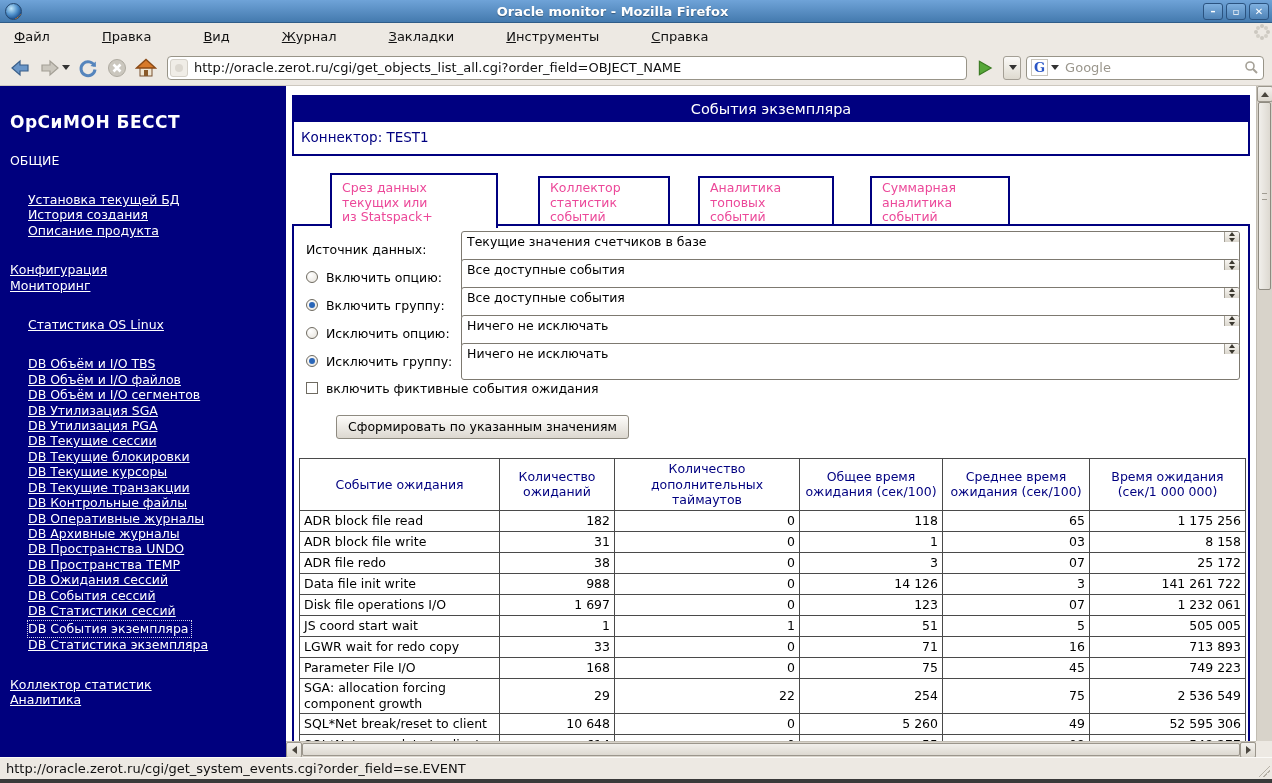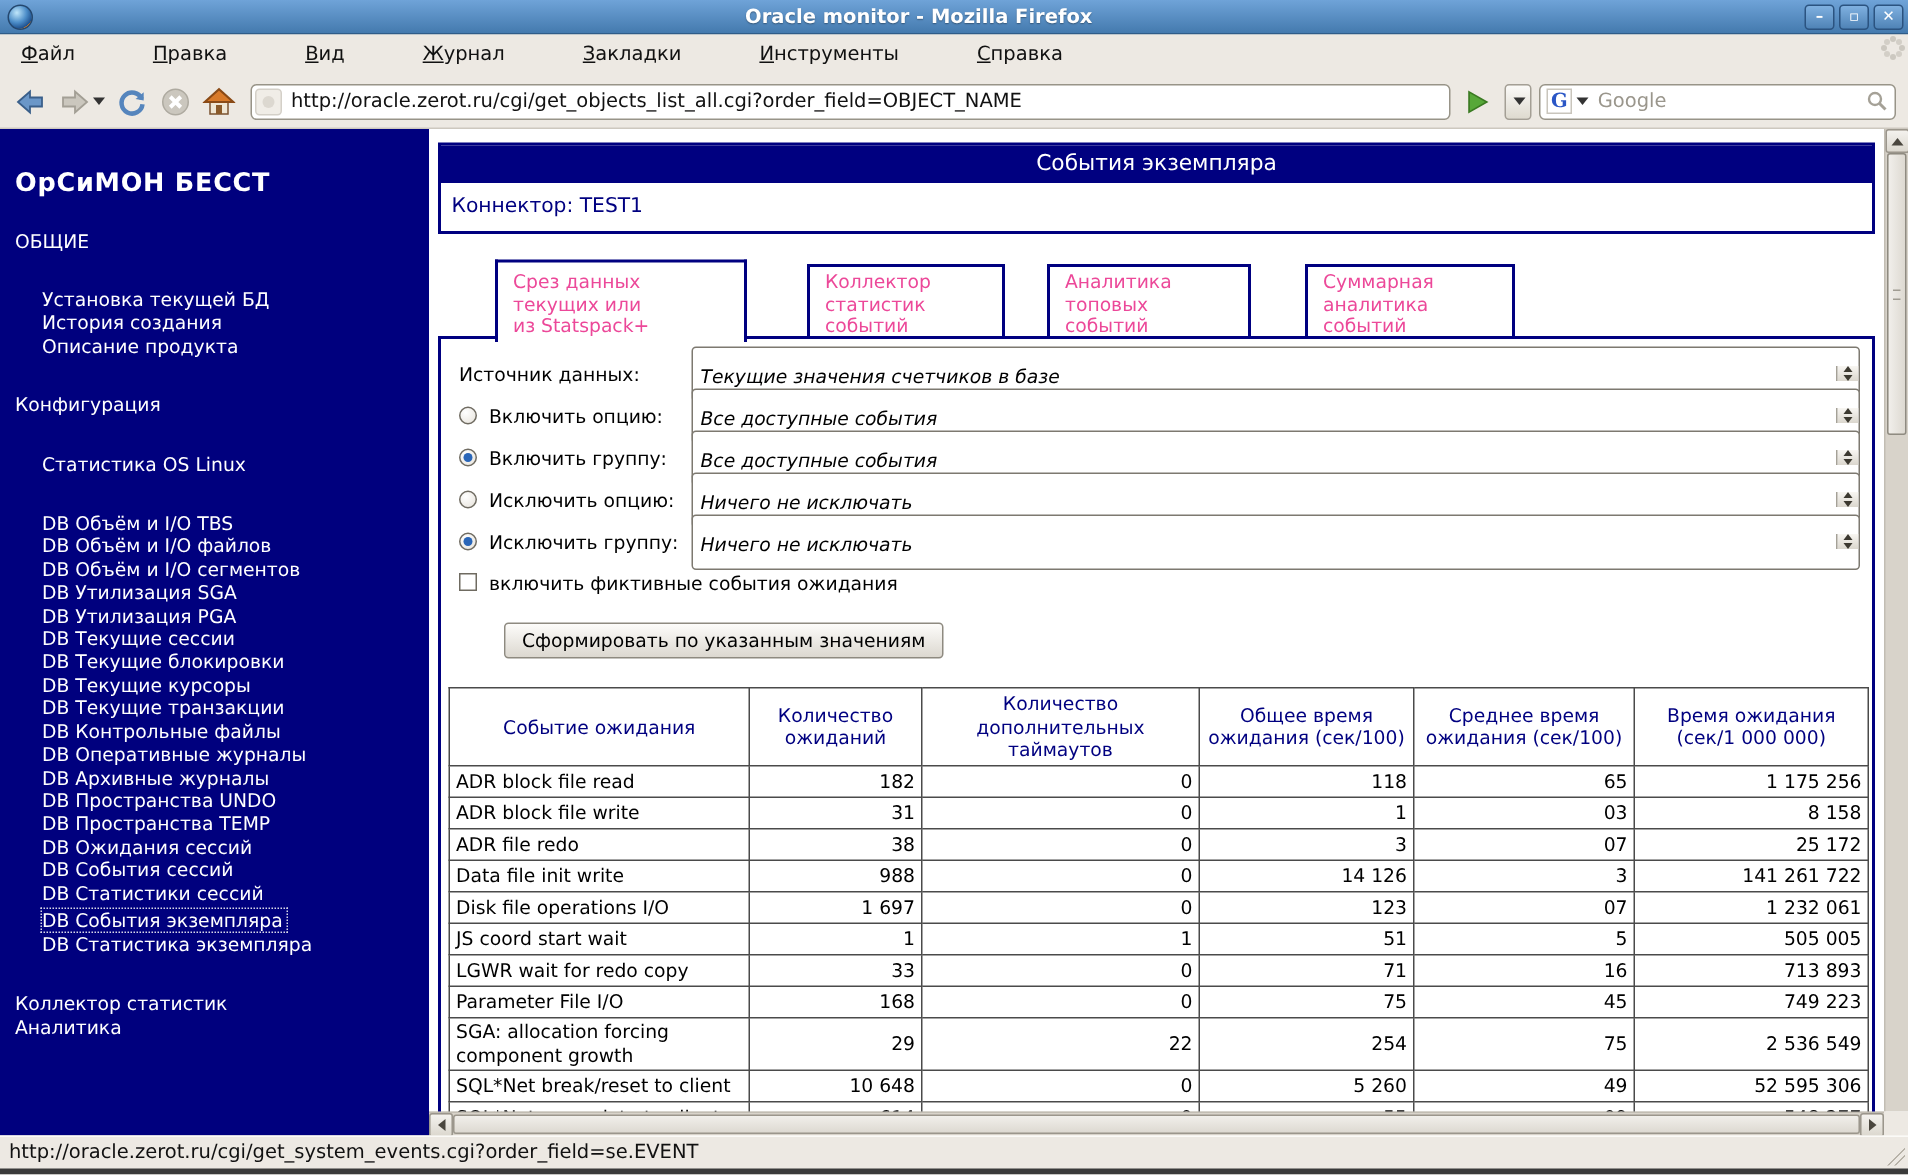--- a/index.html
+++ b/index.html
@@ -51,21 +51,21 @@
   .g-badge { font-family:"DejaVu Serif", serif; font-weight:bold; font-size:13px; color:#2a56c6;
     border:1px solid #c9c5bc; padding:0 2px; line-height:15px; background:#fff; }
   .search-ph { flex:1; font-size:13px; color:#9a968c; padding-left:6px; }
 
   
   .main { position:absolute; top:86px; left:0; right:0; bottom:26px; display:flex; }
 
   .sidebar { width:286px; background:#00007e; color:#fff; padding:26px 4px 0 10px; overflow:hidden; }
   .brand { font-size:17px; font-weight:bold; letter-spacing:.5px; }
   .side-section { margin-top:21px; font-size:12.5px; }
-  .side-group { margin-top:24px; }
+  .side-group { margin-top:24px;text-decoration:underline; }
   .side-group.indent { padding-left:18px; }
   .side-item { font-size:12.5px; line-height:15.4px; white-space:nowrap; }
   .side-item.active { outline:1px dotted #d8d8e8; outline-offset:0px; display:inline-block; padding-right:3px; }
 
   .content-frame { flex:1; position:relative; background:#fff; overflow:hidden; }
   .scrollarea { position:absolute; top:0; left:0; right:16px; bottom:16px; overflow:hidden; padding:0 6px; }
 
   
   .vscroll { position:absolute; top:0; right:0; bottom:16px; width:16px; background:#d8d3ca;
     border-left:1px solid #c2bdb3; display:flex; flex-direction:column; }
@@ -104,21 +104,21 @@
   .form-row { display:flex; align-items:center; height:28px; }
   .form-label { width:135px; flex:0 0 auto; }
   .form-label.wide { width:155px; }
   .ctl { width:20px; flex:0 0 auto; display:flex; align-items:center; }
   .radio { width:12px; height:12px; border-radius:50%; border:1px solid #6f6b61;
     background:radial-gradient(circle at 35% 30%, #ffffff, #e6e2da); }
   .radio.checked { display:flex; align-items:center; justify-content:center; }
   .radio.checked::after { content:""; width:6px; height:6px; border-radius:50%; background:#2a66b8; }
   .checkbox { width:12px; height:12px; border:1px solid #6f6b61; background:#fff; flex:0 0 auto; }
   .select { flex:1; height:37px; border:1px solid #7d7970; border-radius:3px; background:#fff;
-    display:flex; align-items:center; overflow:hidden; box-shadow:0 1px 0 rgba(255,255,255,.7);font-style:italic; }
+    display:flex; align-items:flex-start; overflow:hidden; box-shadow:0 1px 0 rgba(255,255,255,.7); }
   .select .val { flex:1; font-size:12.5px; padding:2px 0 0 5px; white-space:nowrap; overflow:hidden; }
   .sel-btn { width:15px; border-left:1px solid #a5a197; background:linear-gradient(#f8f6f2,#dbd7ce);
     display:flex; flex-direction:column; align-items:center; justify-content:center; gap:2px; }
   .sel-btn .up { width:0;height:0;border-left:3.5px solid transparent;border-right:3.5px solid transparent;border-bottom:4px solid #3c3930; }
   .sel-btn .dn { width:0;height:0;border-left:3.5px solid transparent;border-right:3.5px solid transparent;border-top:4px solid #3c3930; }
   .checkbox-row { height:26px; }
   .cb-label { margin-left:8px; }
 
   .submit-btn { margin:14px 0 0 30px; font-family:inherit; font-size:12.5px; color:#000;
     padding:3px 11px 4px; background:linear-gradient(#fdfcfa,#dcd8d0); border:1px solid #8e8a80; border-radius:3px; }
@@ -222,20 +222,21 @@
     <div class="brand">ОрСиМОН БЕССТ</div>
     <div class="side-section">ОБЩИЕ</div>
     <div>
         <div class="side-group indent">
           <div class="side-item">Установка текущей БД</div>
           <div class="side-item">История создания</div>
           <div class="side-item">Описание продукта</div>
         </div>
         <div class="side-group">
           <div class="side-item">Конфигурация</div>
+          <div class="side-item">Мониторинг</div>
         </div>
         <div class="side-group indent">
           <div class="side-item">Статистика OS Linux</div>
         </div>
         <div class="side-group indent"><div class="side-item">DB Объём и I/O TBS</div><div class="side-item">DB Объём и I/O файлов</div><div class="side-item">DB Объём и I/O сегментов</div><div class="side-item">DB Утилизация SGA</div><div class="side-item">DB Утилизация PGA</div><div class="side-item">DB Текущие сессии</div><div class="side-item">DB Текущие блокировки</div><div class="side-item">DB Текущие курсоры</div><div class="side-item">DB Текущие транзакции</div><div class="side-item">DB Контрольные файлы</div><div class="side-item">DB Оперативные журналы</div><div class="side-item">DB Архивные журналы</div><div class="side-item">DB Пространства UNDO</div><div class="side-item">DB Пространства TEMP</div><div class="side-item">DB Ожидания сессий</div><div class="side-item">DB События сессий</div><div class="side-item">DB Статистики сессий</div><div class="side-item active">DB События экземпляра</div><div class="side-item">DB Статистика экземпляра</div></div>
         <div class="side-group">
           <div class="side-item">Коллектор статистик</div>
           <div class="side-item">Аналитика</div>
         </div>
       </div>

